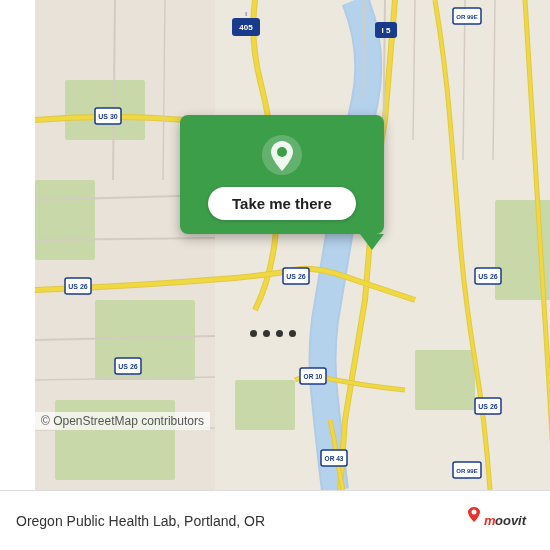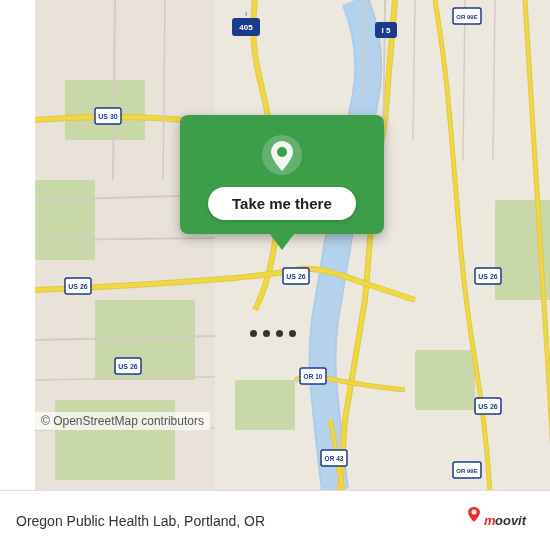--- a/index.html
+++ b/index.html
@@ -62,21 +62,21 @@
       padding: 2px 6px;
     }
 
     
     #popup {
       position: absolute;
       top: 115px;
       left: 145px;
       display: flex;
       flex-direction: column;
-      align-items: center;
+      align-items: flex-end;
       z-index: 10;
     }
 
     #popup-card {
       background: #3d9e4a;
       border-radius: 8px;
       padding: 18px 28px 14px 28px;
       display: flex;
       flex-direction: column;
       align-items: center;

